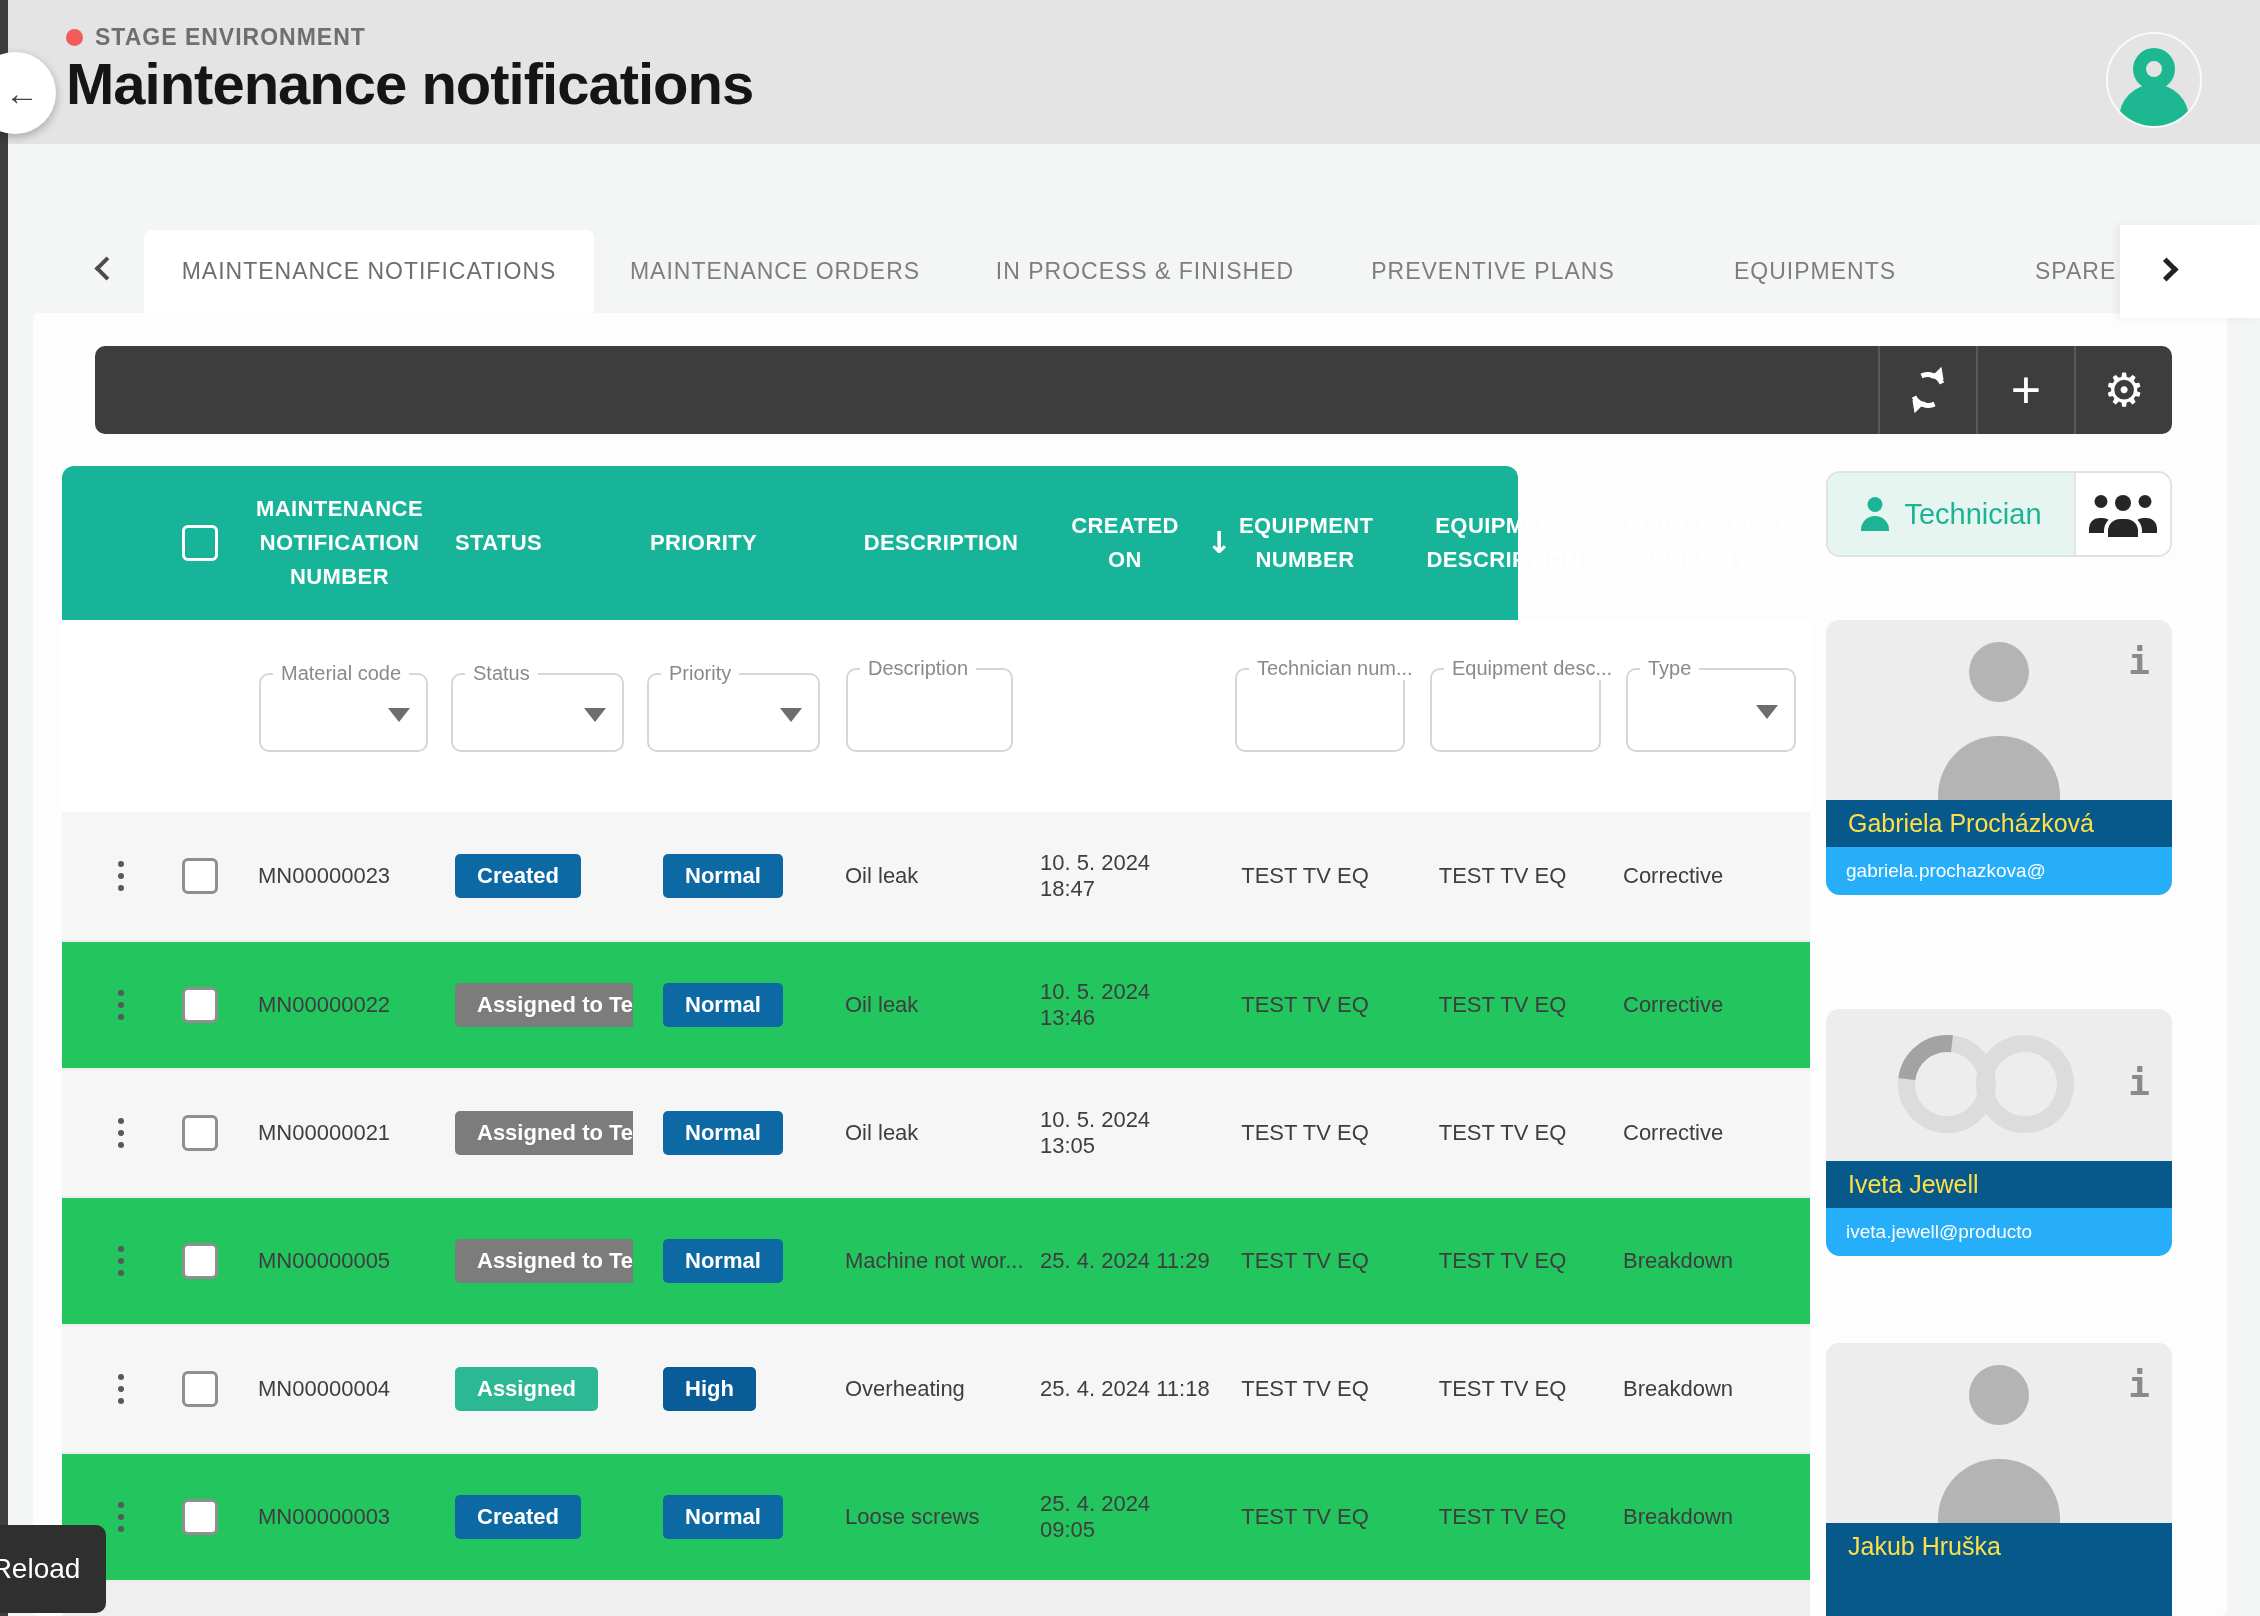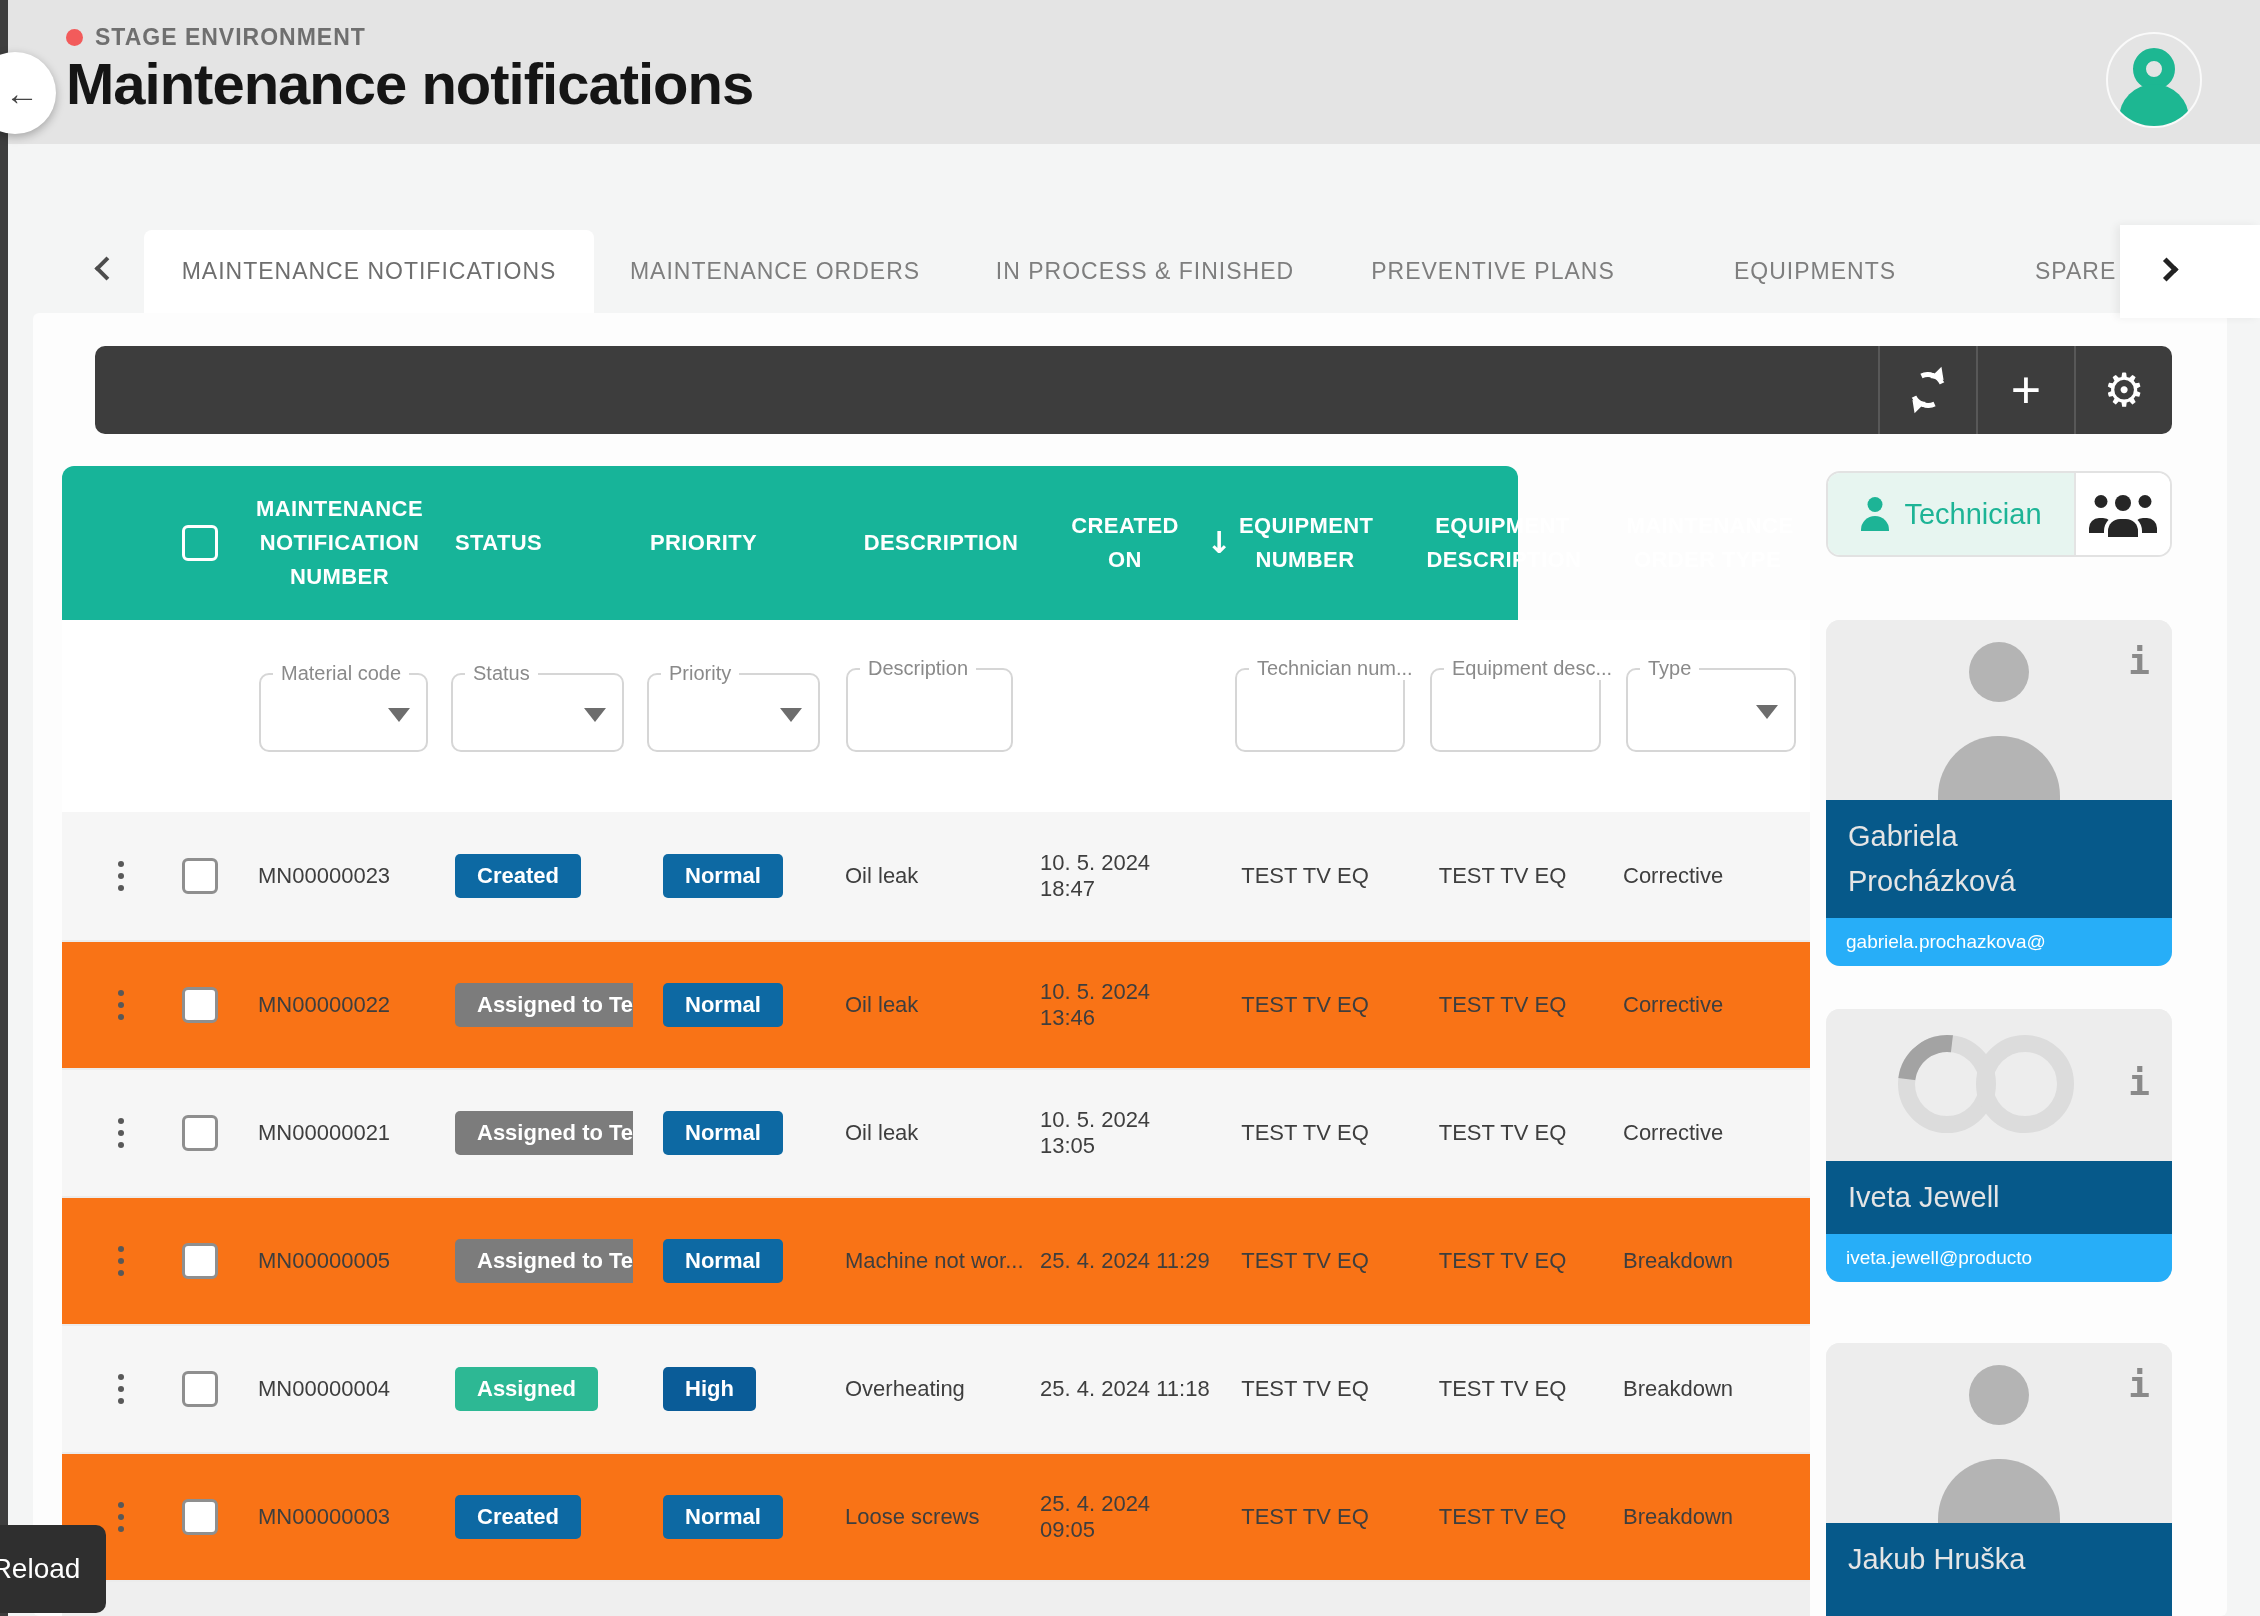--- a/index.html
+++ b/index.html
@@ -86,21 +86,21 @@
   .f-from, .f-to { position:absolute; left:14px; width:140px; border:none; outline:none; font-size:26px; color:#444;
                    font-family:"Liberation Sans",sans-serif; background:transparent; }
   .f-from { top:56px; } .f-to { top:118px; }
   .f-from::placeholder, .f-to::placeholder { color:#9fa6ad; }
   .f-underline { position:absolute; left:12px; right:14px; top:100px; height:4px; background:#121212; }
 
   
   .rows { position:absolute; left:62px; top:812px; width:1748px; }
   .row { height:128px; align-items:center; border-top:2px solid #ececec; }
   .row:first-child { border-top:none; }
-  .r-gray { background:#f6f6f6; } .r-white { background:#f97316; }
+  .r-gray { background:#f6f6f6; } .r-white { background:#22c55e; }
   .cell { display:flex; align-items:center; height:100%; font-size:22px; color:#3e3e3e; overflow:hidden; }
   .c-kebab { justify-content:center; padding-left:22px; }
   .c-check { justify-content:center; }
   .c-num { padding-left:16px; }
   .c-desc { padding-left:3px; }
   .c-center { justify-content:center; }
   .c-type { padding-left:18px; }
   .kebab { display:flex; flex-direction:column; gap:6px; cursor:pointer; padding:6px; }
   .kebab i { width:6px; height:6px; border-radius:50%; background:#585858; }
   .cb { width:36px; height:36px; border:3px solid #8f8f8f; border-radius:6px; background:#fff; cursor:pointer; }
@@ -133,21 +133,21 @@
   .gp-mid::before { width:16px; height:16px; box-shadow:0 0 0 4px #fff; }
   .gp-mid::after { width:30px; height:18px; box-shadow:0 0 0 4px #fff; border-radius:12px 12px 0 0; }
 
   .card { position:absolute; left:1826px; width:346px; border-radius:14px; overflow:hidden; background:#ededed; }
   .avatar-area { position:relative; background:#ededed; }
   .sil { position:absolute; left:50%; transform:translateX(-50%); }
   .sil-head { top:22px; width:60px; height:60px; border-radius:50%; background:#b4b4b4; }
   .sil-body { bottom:0; width:122px; height:64px; background:#b4b4b4; border-radius:60px 60px 0 0; }
   .info-btn { position:absolute; right:22px; font-family:"DejaVu Sans Mono",monospace; font-size:36px; font-weight:bold;
               color:#8a8a8a; cursor:pointer; line-height:1; }
-  .name-band { background:#06598a; color:#e5e5e5; font-size:29px; line-height:1.55; padding:14px 22px; }
+  .name-band { background:#06598a; color:#fde047; font-size:25px; line-height:1.55; padding:4px 22px; }
   .name-band .nm { max-width:250px; }
   .email-band { background:#27aef8; color:#fff; font-size:19px; padding:13px 0 13px 20px; white-space:nowrap; overflow:hidden; }
   .ring { position:absolute; border:17px solid #dcdcdc; border-radius:50%; width:98px; height:98px; }
   .ring-l { left:72px; top:26px; } .ring-r { left:150px; top:26px; }
   .ring-arc { position:absolute; left:72px; top:26px; width:98px; height:98px; border:17px solid transparent;
               border-top-color:#a3a3a3; border-radius:50%; transform:rotate(-38deg); }
 
   
   .reload-tip { position:absolute; left:-34px; top:1525px; width:140px; height:88px; background:#2f2f2f; border-radius:10px;
                 color:#fff; font-size:28px; display:flex; align-items:center; justify-content:center; z-index:5; }

